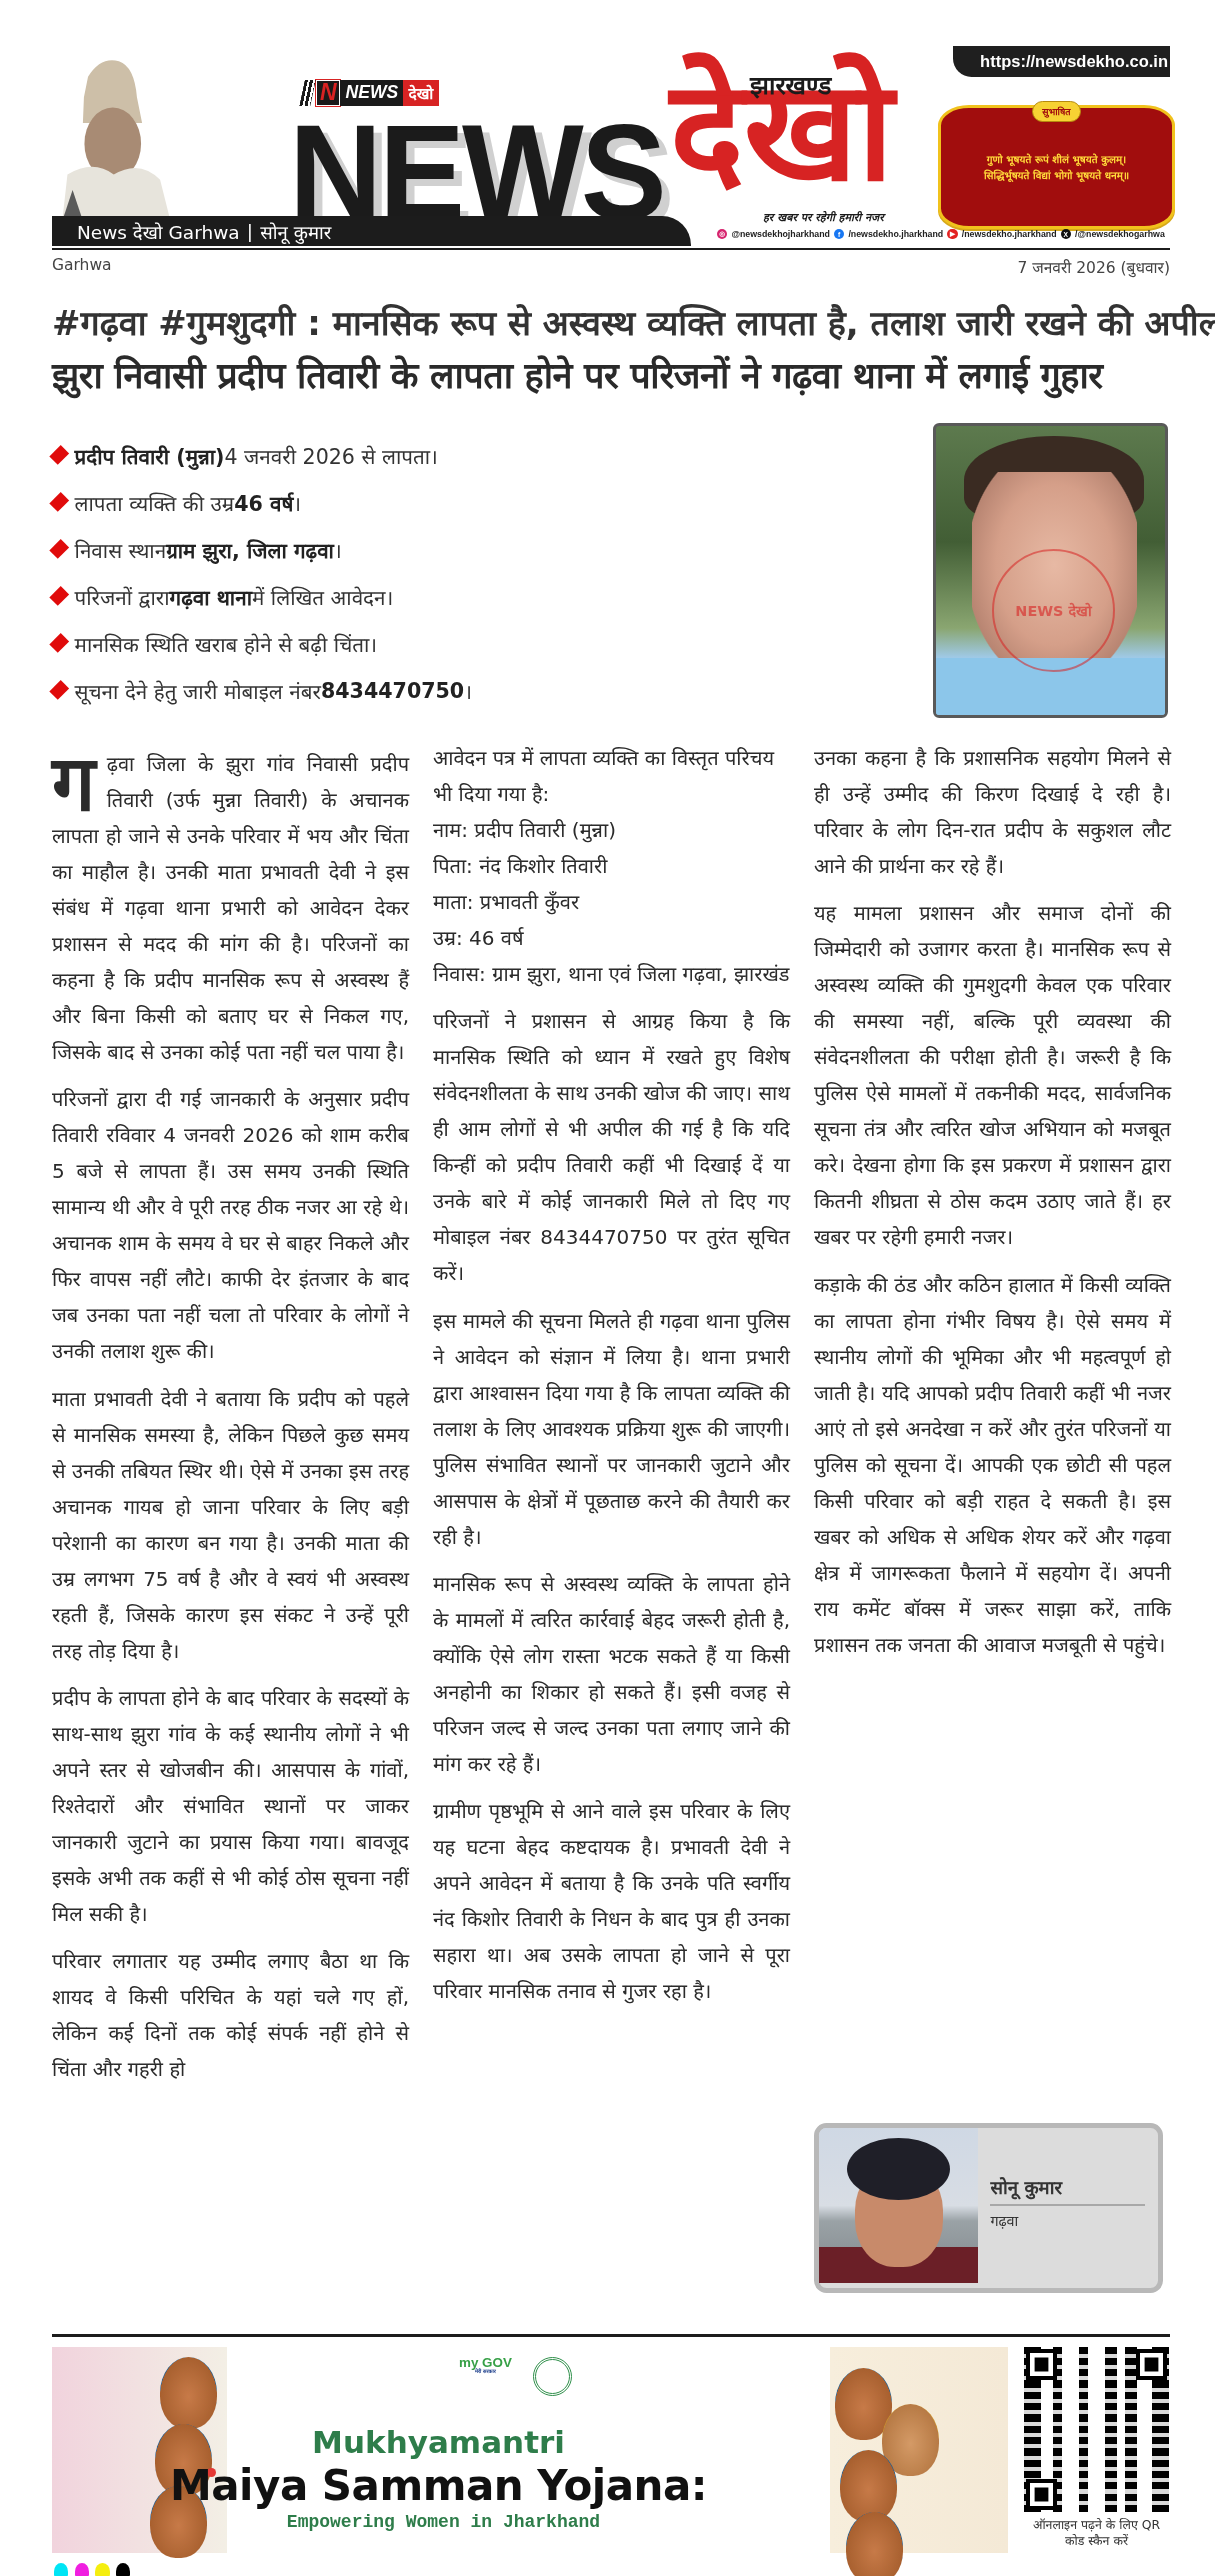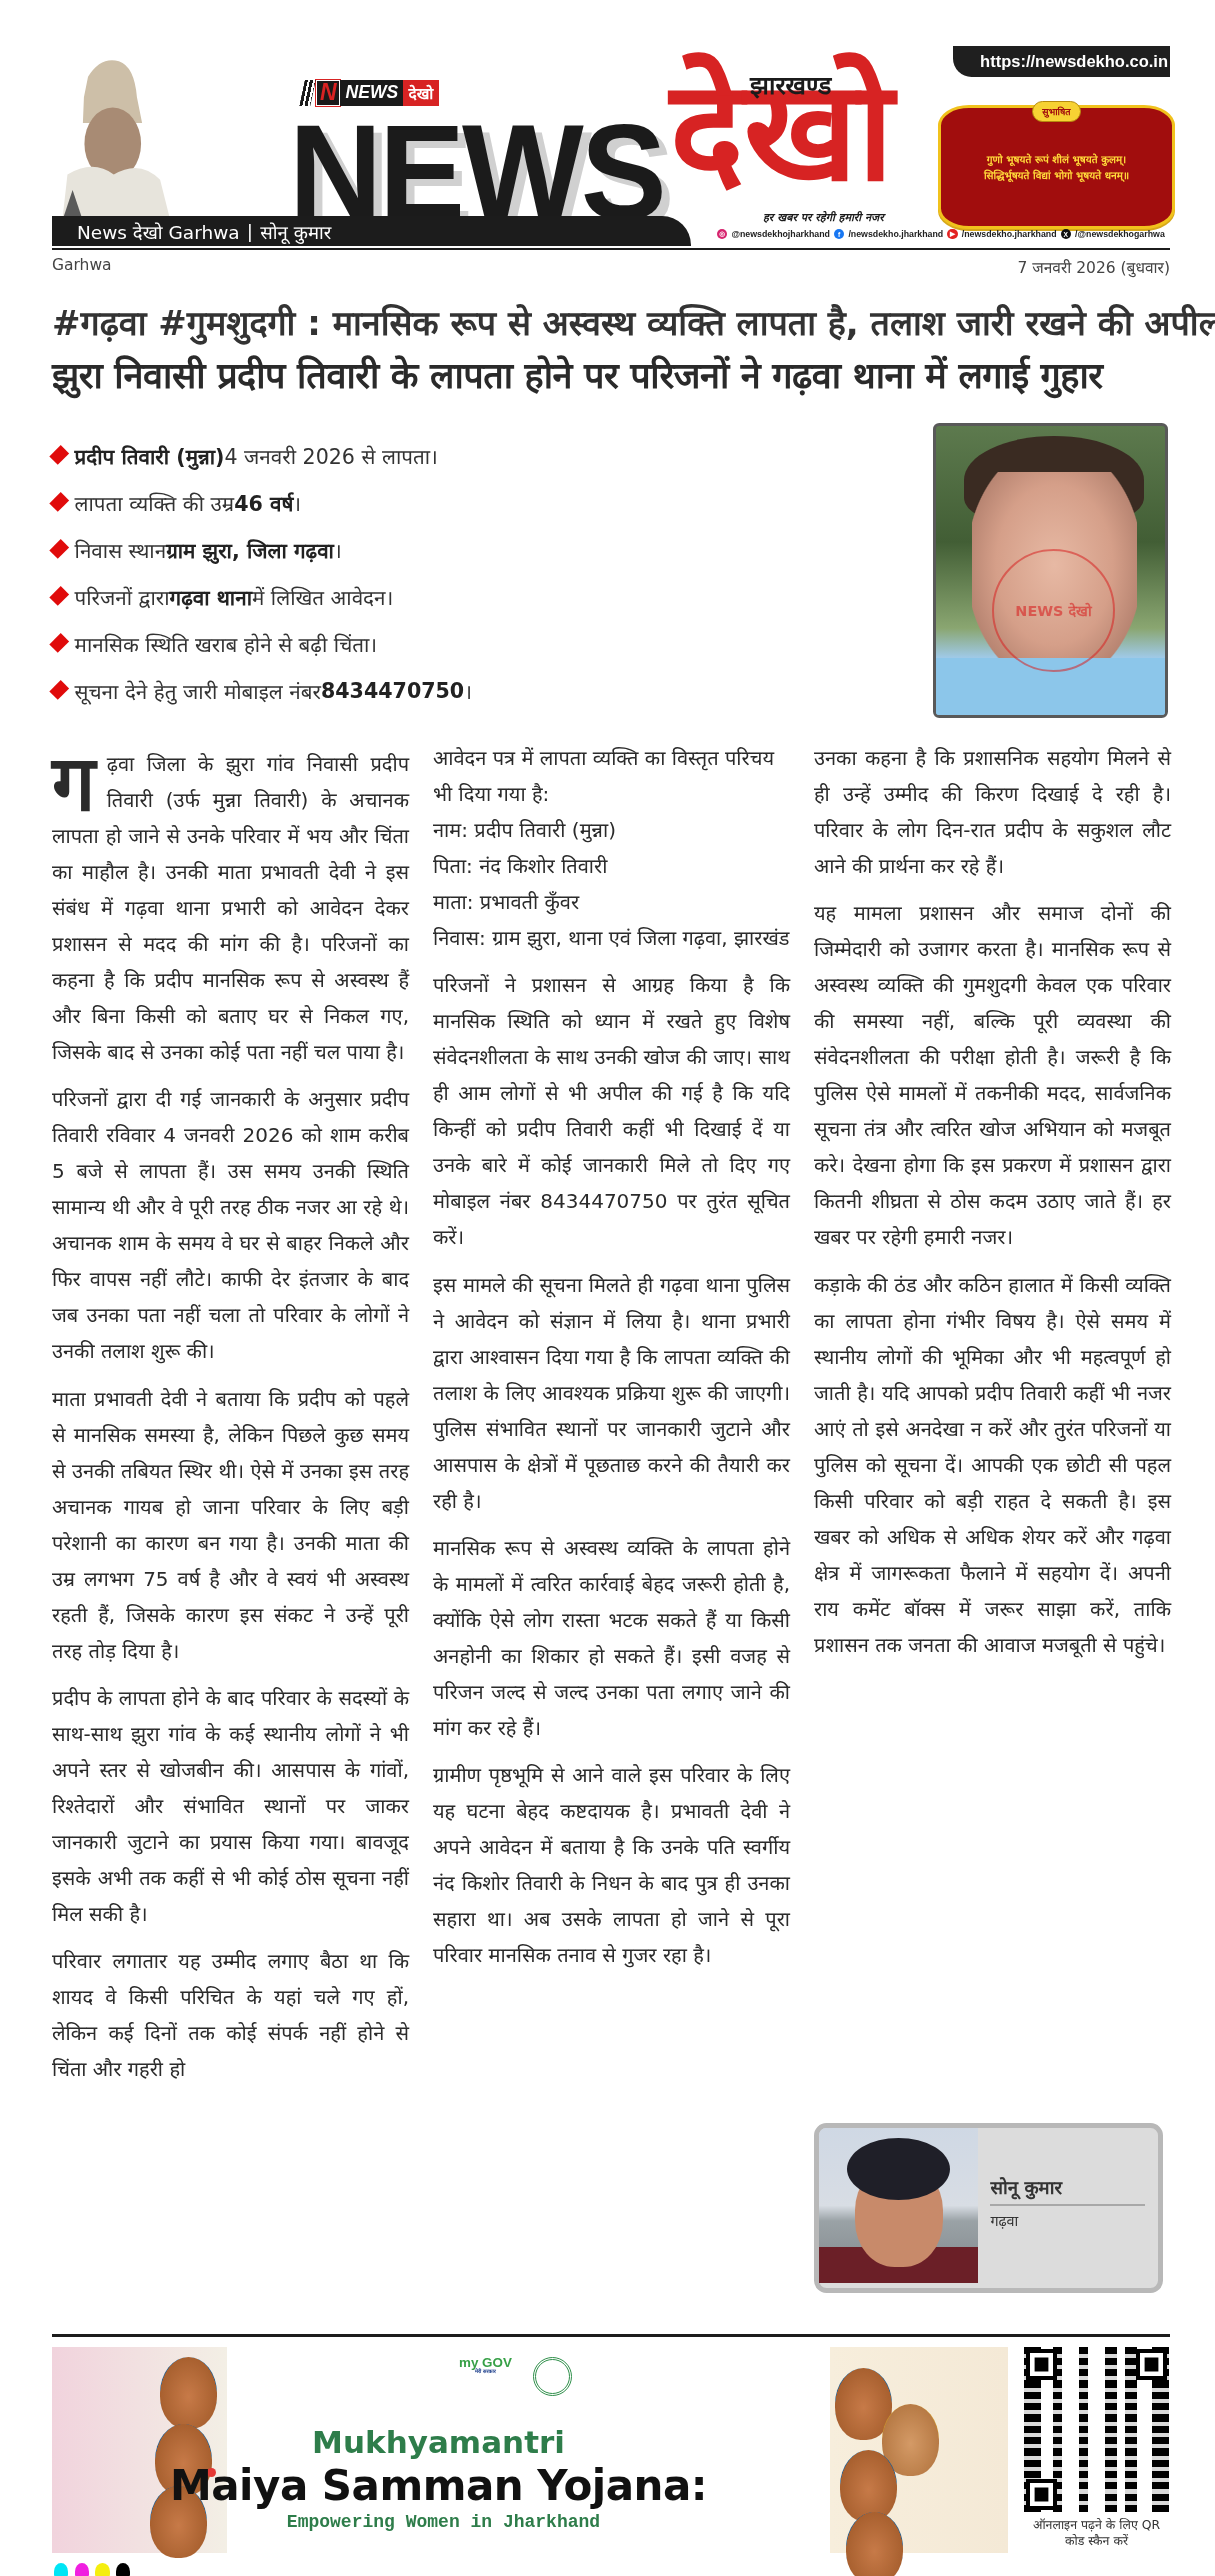--- a/index.html
+++ b/index.html
@@ -197,20 +197,21 @@
   <p>प्रदीप के लापता होने के बाद परिवार के सदस्यों के साथ-साथ झुरा गांव के कई स्थानीय लोगों ने भी अपने स्तर से खोजबीन की। आसपास के गांवों, रिश्तेदारों और संभावित स्थानों पर जाकर जानकारी जुटाने का प्रयास किया गया। बावजूद इसके अभी तक कहीं से भी कोई ठोस सूचना नहीं मिल सकी है।</p>
   <p>परिवार लगातार यह उम्मीद लगाए बैठा था कि शायद वे किसी परिचित के यहां चले गए हों, लेकिन कई दिनों तक कोई संपर्क नहीं होने से चिंता और गहरी हो</p>
 </div>
 
 <div class="col col-2">
   <p class="plain-lines">
     <span>आवेदन पत्र में लापता व्यक्ति का विस्तृत परिचय भी दिया गया है:</span>
     <span>नाम: प्रदीप तिवारी (मुन्ना)</span>
     <span>पिता: नंद किशोर तिवारी</span>
     <span>माता: प्रभावती कुँवर</span>
+    <span>उम्र: 46 वर्ष</span>
     <span>निवास: ग्राम झुरा, थाना एवं जिला गढ़वा, झारखंड</span>
   </p>
   <p>परिजनों ने प्रशासन से आग्रह किया है कि मानसिक स्थिति को ध्यान में रखते हुए विशेष संवेदनशीलता के साथ उनकी खोज की जाए। साथ ही आम लोगों से भी अपील की गई है कि यदि किन्हीं को प्रदीप तिवारी कहीं भी दिखाई दें या उनके बारे में कोई जानकारी मिले तो दिए गए मोबाइल नंबर 8434470750 पर तुरंत सूचित करें।</p>
   <p>इस मामले की सूचना मिलते ही गढ़वा थाना पुलिस ने आवेदन को संज्ञान में लिया है। थाना प्रभारी द्वारा आश्वासन दिया गया है कि लापता व्यक्ति की तलाश के लिए आवश्यक प्रक्रिया शुरू की जाएगी। पुलिस संभावित स्थानों पर जानकारी जुटाने और आसपास के क्षेत्रों में पूछताछ करने की तैयारी कर रही है।</p>
   <p>मानसिक रूप से अस्वस्थ व्यक्ति के लापता होने के मामलों में त्वरित कार्रवाई बेहद जरूरी होती है, क्योंकि ऐसे लोग रास्ता भटक सकते हैं या किसी अनहोनी का शिकार हो सकते हैं। इसी वजह से परिजन जल्द से जल्द उनका पता लगाए जाने की मांग कर रहे हैं।</p>
   <p>ग्रामीण पृष्ठभूमि से आने वाले इस परिवार के लिए यह घटना बेहद कष्टदायक है। प्रभावती देवी ने अपने आवेदन में बताया है कि उनके पति स्वर्गीय नंद किशोर तिवारी के निधन के बाद पुत्र ही उनका सहारा था। अब उसके लापता हो जाने से पूरा परिवार मानसिक तनाव से गुजर रहा है।</p>
 </div>
 
 <div class="col col-3">
   <p>उनका कहना है कि प्रशासनिक सहयोग मिलने से ही उन्हें उम्मीद की किरण दिखाई दे रही है। परिवार के लोग दिन-रात प्रदीप के सकुशल लौट आने की प्रार्थना कर रहे हैं।</p>

